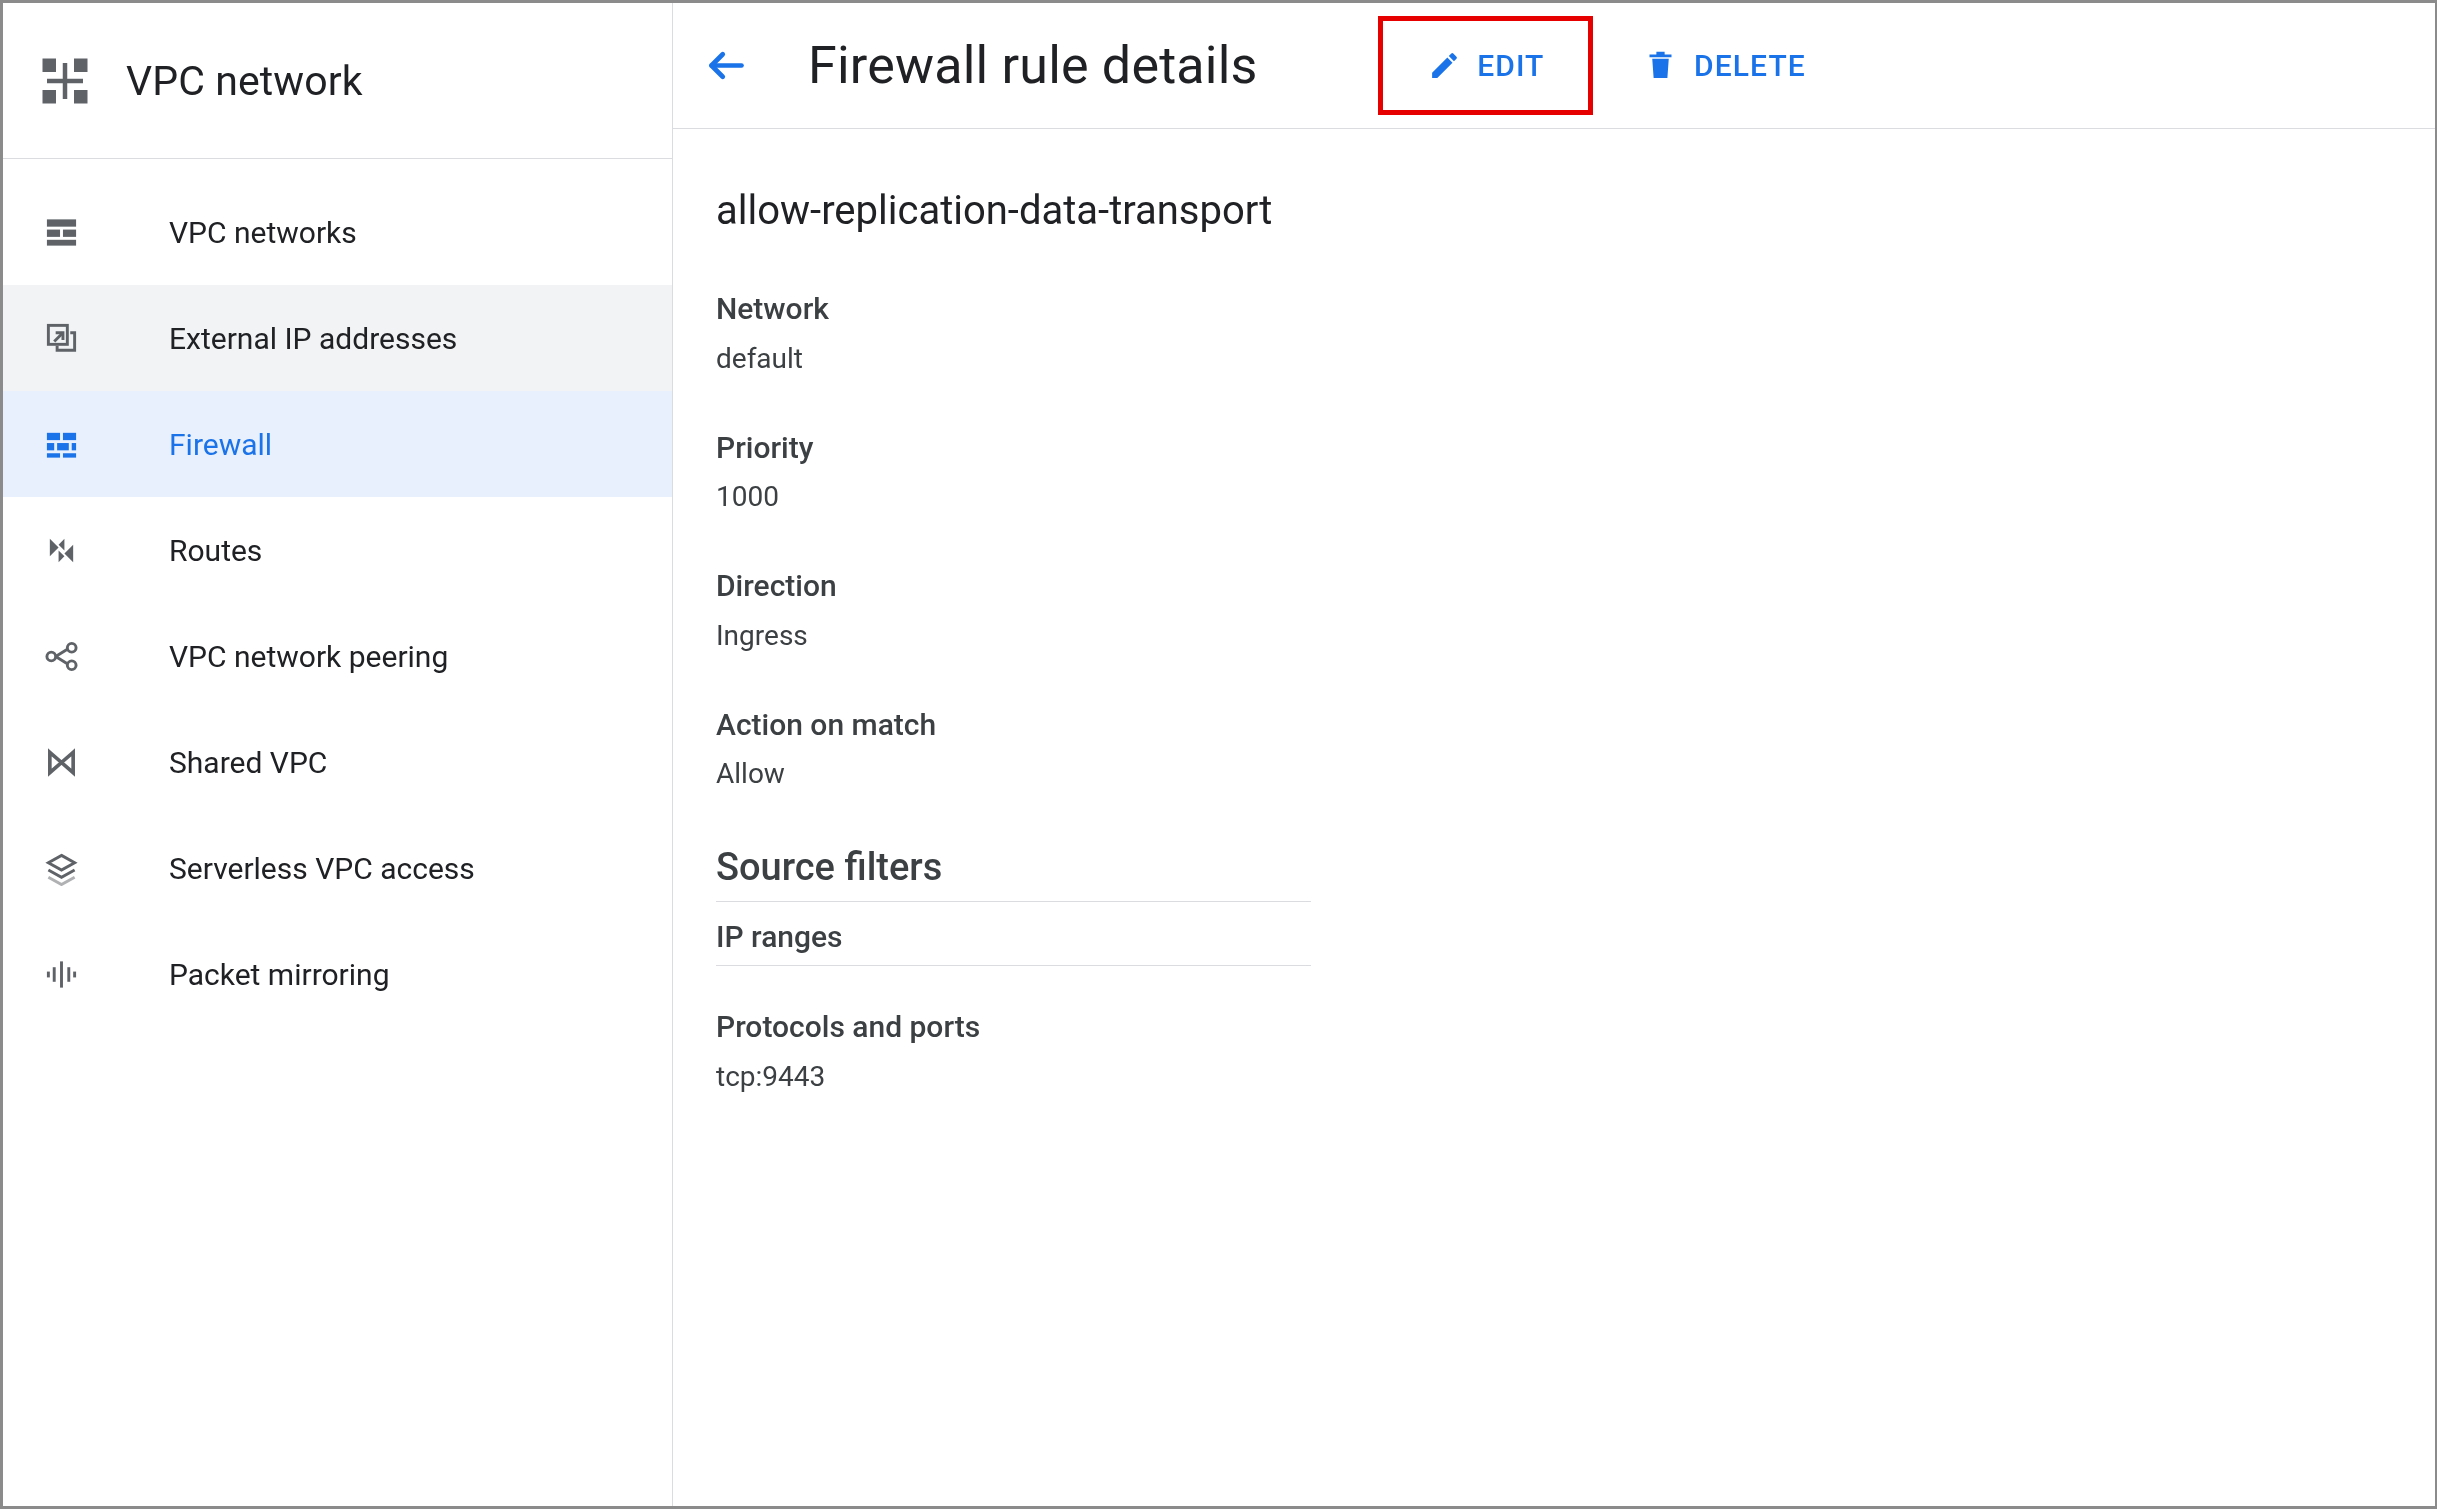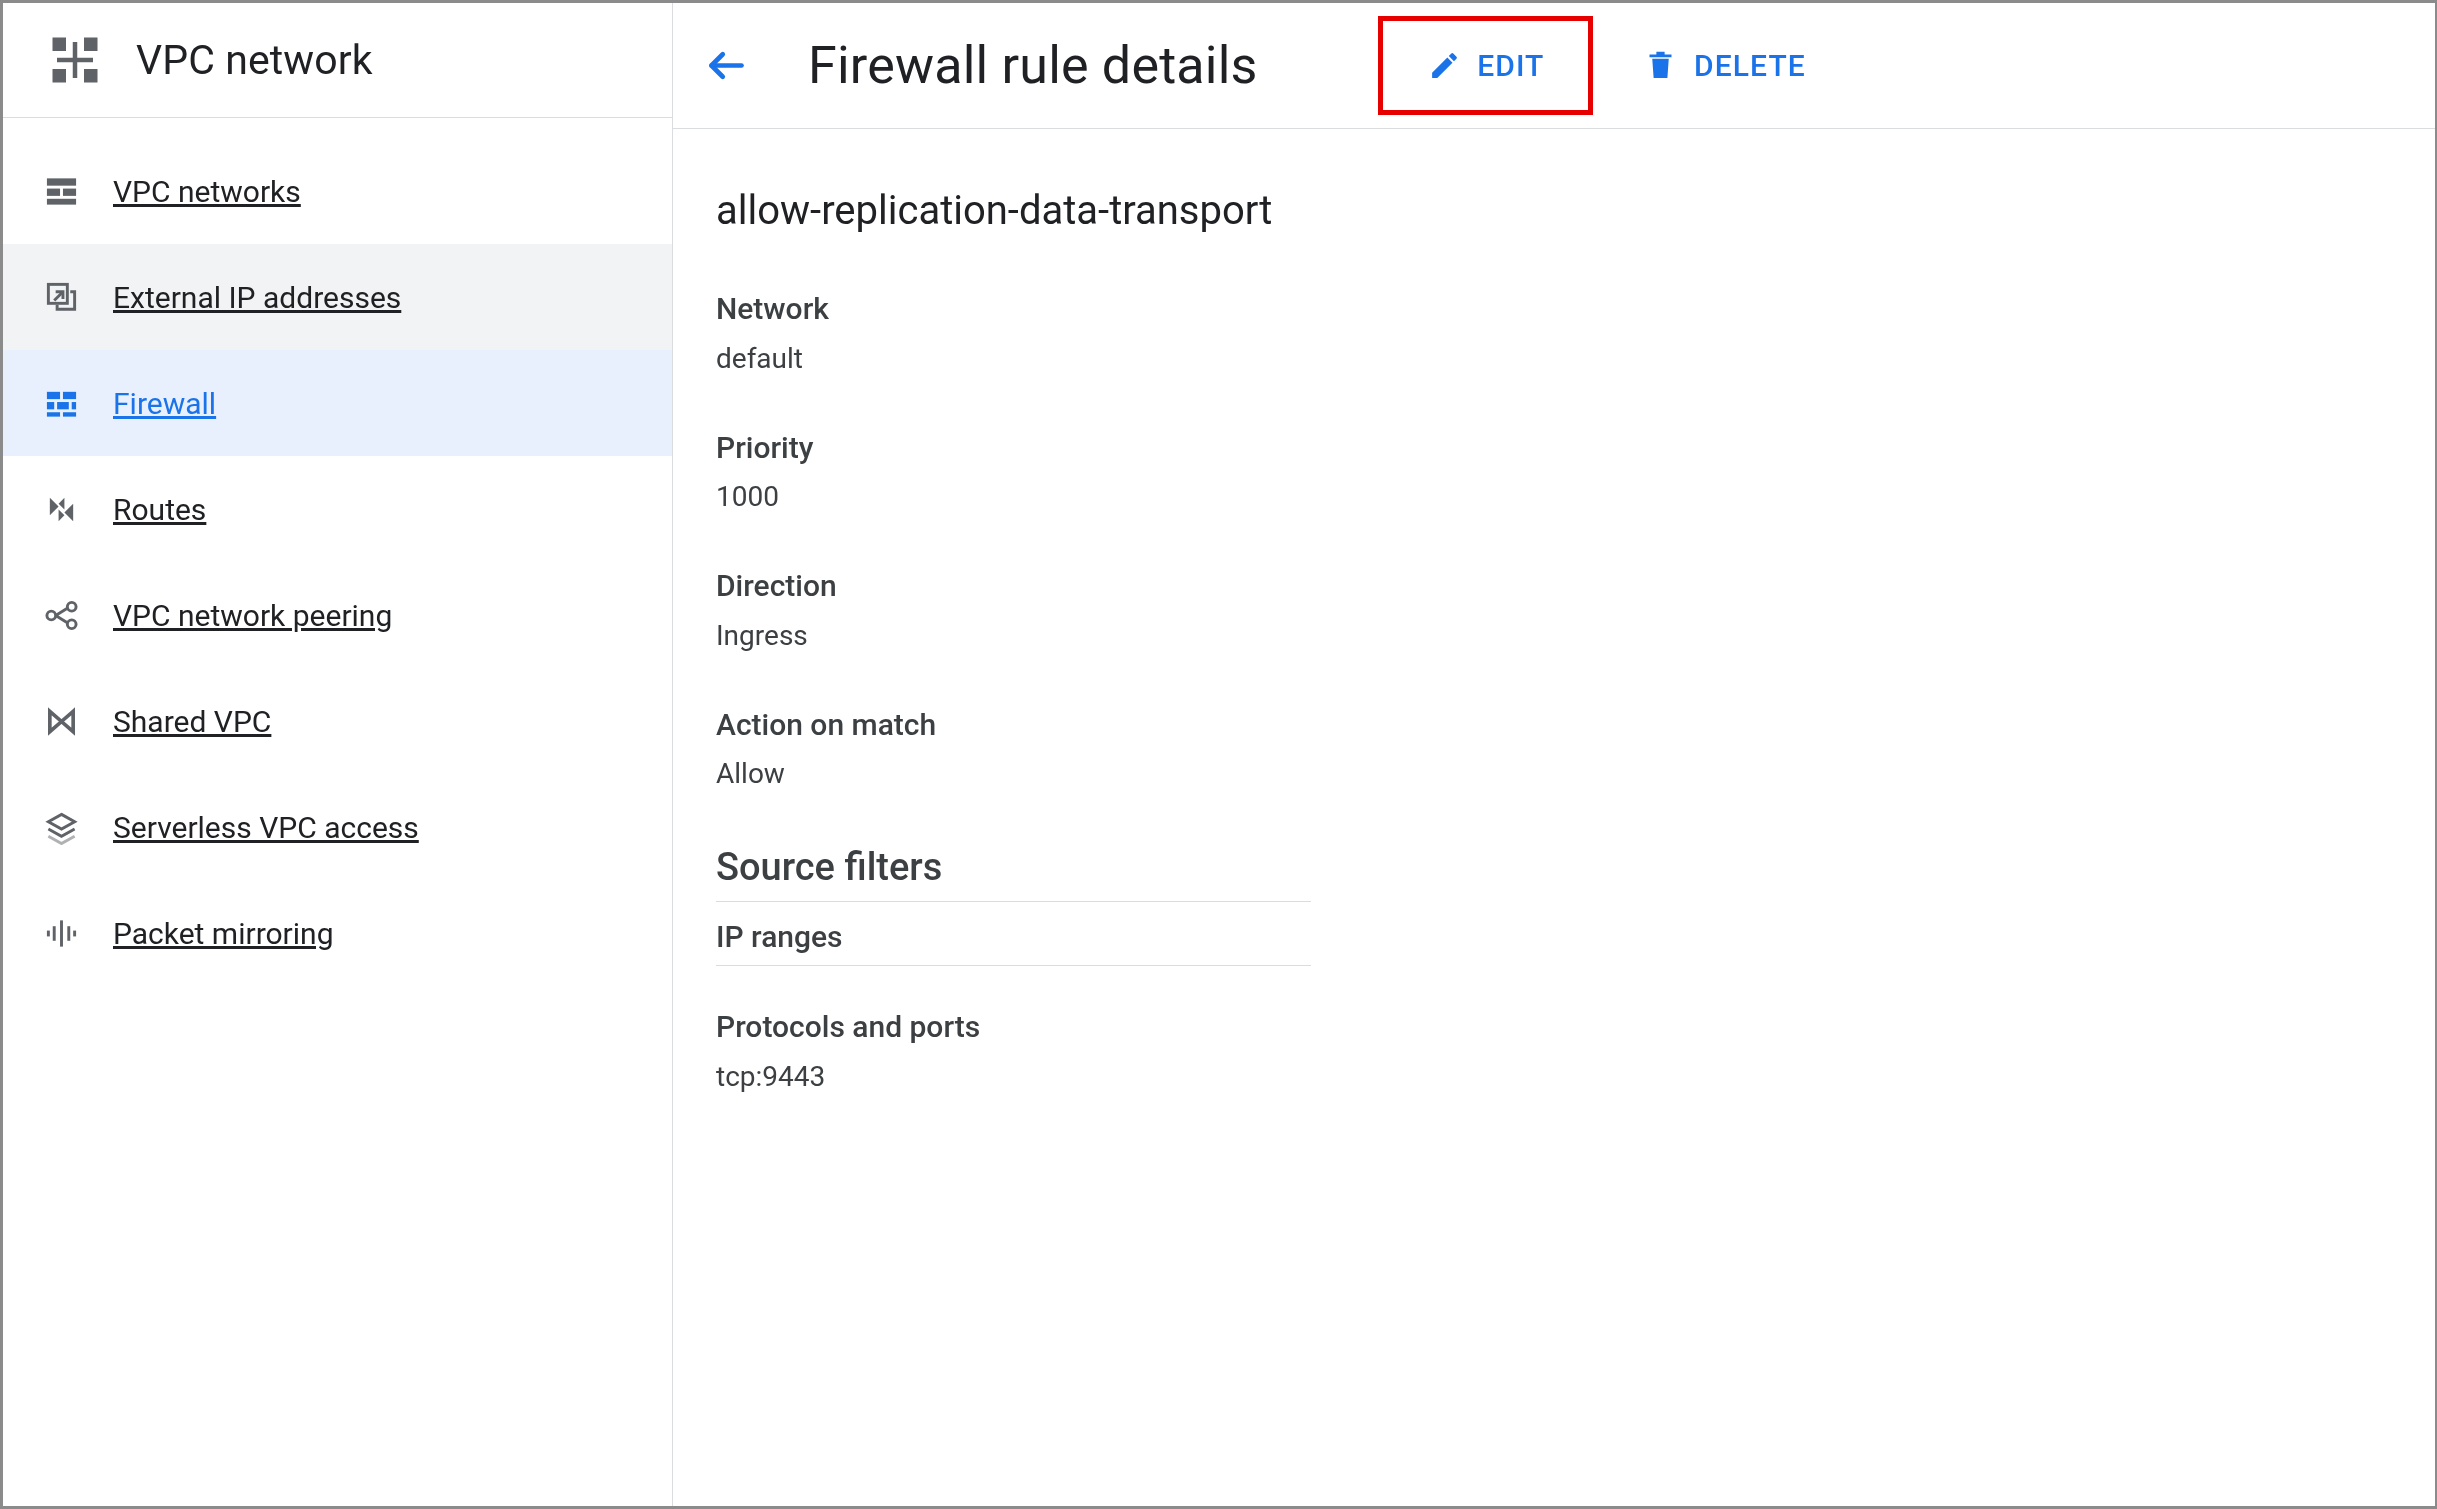--- a/index.html
+++ b/index.html
@@ -27,24 +27,24 @@
   }
   
   .sidebar {
     width: 670px;
     border-right: 1.4px solid var(--border);
     display: flex;
     flex-direction: column;
     flex-shrink: 0;
   }
   .side-header {
-    height: 115px;
-    display: flex;
-    align-items: center;
-    padding-left: 41px;
+    height: 156px;
+    display: flex;
+    align-items: center;
+    padding-left: 31px;
     border-bottom: 1.4px solid var(--border);
   }
   .side-header .icon-wrap {
     width: 61px; height: 61px;
     display: flex; align-items: center; justify-content: center;
     color: #5f6368;
   }
   .side-header .title {
     font-size: 41px;
     font-weight: 400;
@@ -63,21 +63,21 @@
   }
   .nav-item.hover { background: var(--sidebar-hover); text-align: center; }
   .nav-item.selected { background: var(--sidebar-selected); color: var(--blue); }
   .nav-item .nav-ico {
     width: 43px; height: 43px;
     display: flex; align-items: center; justify-content: center;
     color: #5f6368;
     flex-shrink: 0;
   }
   .nav-item.selected .nav-ico { color: var(--blue); }
-  .nav-item .nav-label { margin-left: 30px; text-decoration: underline; }
+  .nav-item .nav-label { margin-left: 86px; }
 
   
   .main {
     flex: 1;
     display: flex;
     flex-direction: column;
     min-width: 0;
   }
   .topbar {
     height: 126px;

